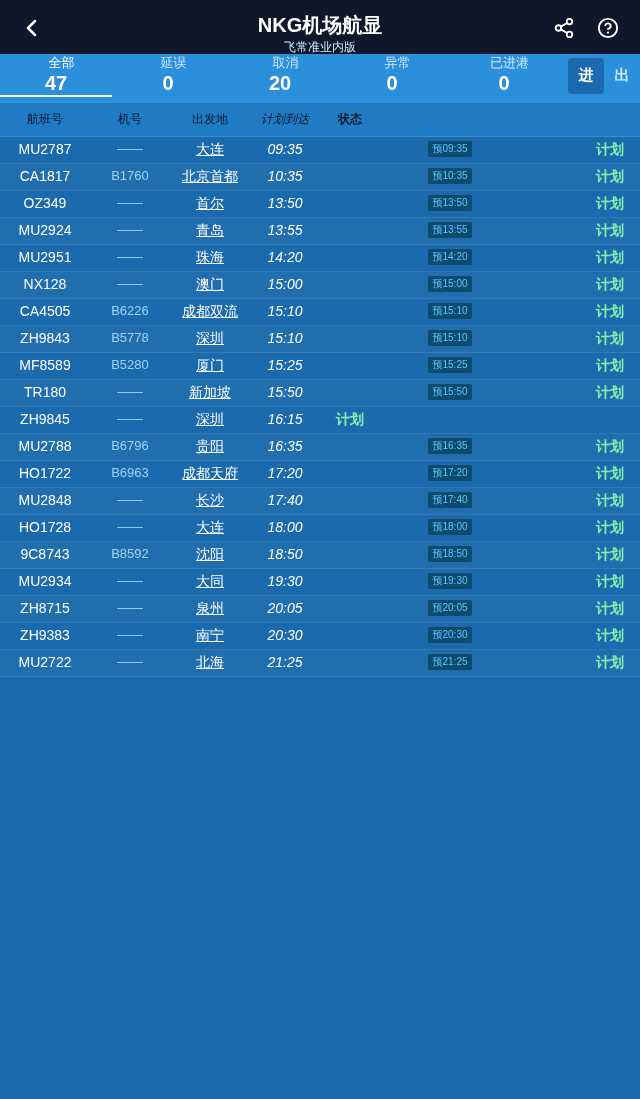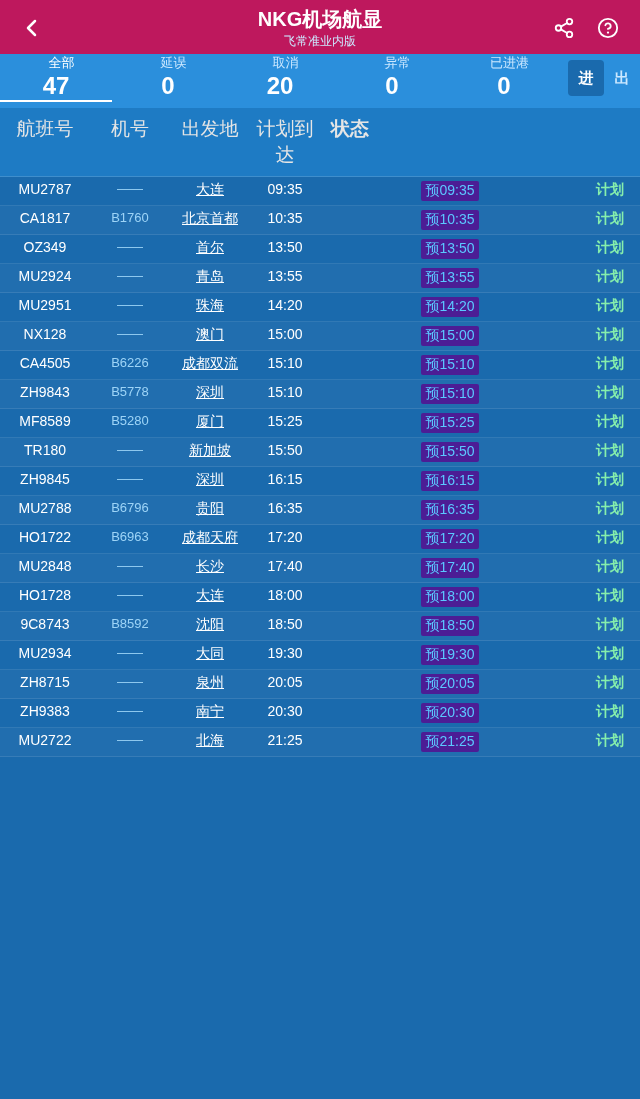--- a/index.html
+++ b/index.html
@@ -6,24 +6,24 @@
     * { margin: 0; padding: 0; box-sizing: border-box; }
     body {
       width: 640px;
       background: #1a6aad;
       font-family: -apple-system, 'PingFang SC', 'Microsoft YaHei', sans-serif;
       color: #fff;
     }
 
     
     .header {
-      background: #be185d;
+      background: #0f172a;
       padding: 12px 16px 10px;
       display: flex;
-      align-items: center;
+      align-items: flex-start;
       justify-content: space-between;
       position: relative;
     }
     .header-center {
       text-align: center;
       position: absolute;
       left: 50%;
       transform: translateX(-50%);
     }
     .header-title {
@@ -49,21 +49,21 @@
       flex: 1;
       text-align: center;
       cursor: pointer;
     }
     .tab-label {
       font-size: 13px;
       color: #cce8ff;
       padding-left: 11px;
     }
     .tab-count {
-      font-size: 24px;
+      font-size: 20px;
       font-weight: bold;
       color: #fff;
     }
     .tab-item.active .tab-label,
     .tab-item.active .tab-count {
       color: #fff;
     }
     .tab-item.active {
       border-bottom: 2px solid #fff;
     }
@@ -96,27 +96,27 @@
     
     .table-header {
       display: flex;
       background: #1e7bc4;
       padding: 8px 0;
       border-bottom: 1px solid rgba(255,255,255,0.15);
     }
     .col-flight { width: 90px; text-align: center; }
     .col-plane  { width: 80px; text-align: center; }
     .col-origin { width: 80px; text-align: center; }
-    .col-sched  { width: 70px; text-align: center; }
+    .col-sched  { width: 70px; text-align: center; font-style: italic; }
     .col-eta    { width: 160px; text-align: center; flex: 1; }
     .col-status { width: 60px; text-align: center; font-weight: bold; }
 
     .th {
-      font-size: 19px;
-      color: #e5e5e5;
+      font-size: 12px;
+      color: #0f172a;
     }
 
     
     .table-body { }
     .table-row {
       display: flex;
       align-items: flex-start;
       padding: 4px 0;
       border-bottom: 1px solid rgba(255,255,255,0.1);
     }
@@ -129,23 +129,23 @@
       text-align: center;
     }
     .cell.flight { width: 90px; font-weight: 500; }
     .cell.plane  { width: 80px; color: #9dd4f7; font-size: 13px; }
     .cell.origin { width: 80px; text-decoration: underline; }
     .cell.sched  { width: 70px; }
     .cell.eta    { width: 160px; flex: 1; display: flex; align-items: center; justify-content: center; gap: 4px; }
     .cell.status { width: 60px; color: #86efac; }
 
     .eta-badge {
-      background: #4c1d95;
+      background: #0c4a6e;
       color: #5bc8ff;
-      font-size: 14px;
+      font-size: 10px;
       padding: 1px 4px;
       border-radius: 2px;
       white-space: nowrap;
     }
 
     .tab-bar-row {
       display: flex;
       align-items: center;
       background: #2b8fdc;
       padding-bottom: 6px;
@@ -325,23 +325,20 @@
     <div class="cell eta col-eta">
       <span class="eta-badge">预15:50</span>
     </div>
     <div class="cell status col-status">计划</div>
   </div>
     <div class="table-row">
     <div class="cell flight col-flight">ZH9845</div>
     <div class="cell plane col-plane">——</div>
     <div class="cell origin col-origin">深圳</div>
     <div class="cell sched col-sched">16:15</div>
-    <div class="cell eta col-eta">
-      <span class="eta-badge">预16:15</span>
-    </div>
     <div class="cell status col-status">计划</div>
   </div>
     <div class="table-row">
     <div class="cell flight col-flight">MU2788</div>
     <div class="cell plane col-plane">B6796</div>
     <div class="cell origin col-origin">贵阳</div>
     <div class="cell sched col-sched">16:35</div>
     <div class="cell eta col-eta">
       <span class="eta-badge">预16:35</span>
     </div>

